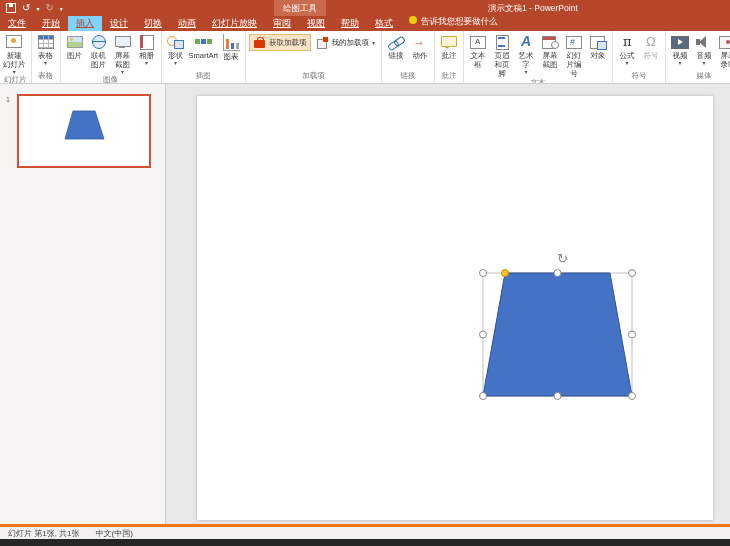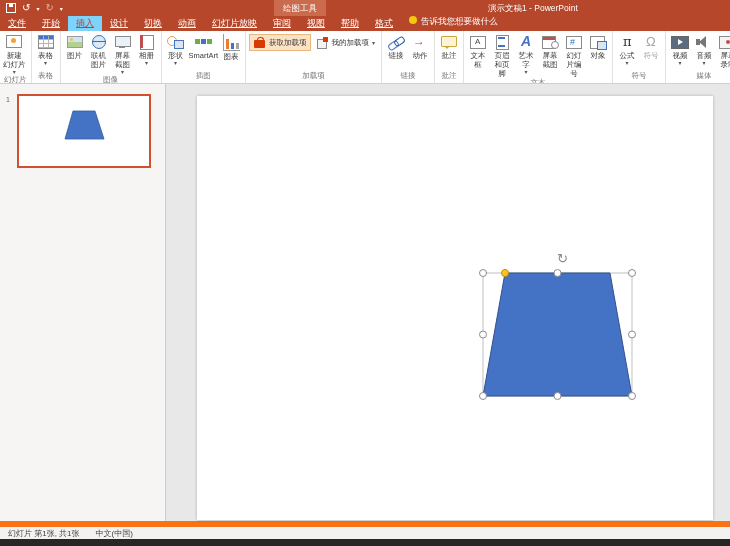--- a/index.html
+++ b/index.html
@@ -92,21 +92,21 @@
   
   .content{flex:1;display:flex;min-height:0;}
   .thumbpanel{width:165px;background:#f6f5f4;border-right:1px solid #cfcdcb;position:relative;flex:0 0 auto;}
   .slide-num{position:absolute;left:6px;top:12px;font-size:7px;color:#666;}
   .thumb{position:absolute;left:17px;top:10px;width:130px;height:70px;background:#fff;border:2px solid #D0502F;box-sizing:content-box;}
   .canvas{flex:1;background:#e8e8e8;position:relative;min-width:0;}
   .slide{position:absolute;left:31px;top:12px;width:516px;height:424px;background:#fff;box-shadow:0 0 3px rgba(0,0,0,.25);}
   .shape-svg{position:absolute;left:276px;top:151px;}
 
   
-  .statusbar{height:12px;background:#f3f2f1;border-top:6px solid #f97316;display:flex;align-items:center;gap:16px;padding:0 8px;font-size:8px;color:#444;flex:0 0 auto;}
+  .statusbar{height:12px;background:#f3f2f1;border-top:3px solid #f97316;display:flex;align-items:center;gap:16px;padding:0 8px;font-size:8px;color:#444;flex:0 0 auto;}
   .bottomstrip{height:7px;background:#262626;flex:0 0 auto;}
 </style>
 </head>
 <body>
 
 <div class="app">
 
   <div class="titlebar">
     <div class="qat">
       <span class="save-ic"></span>

